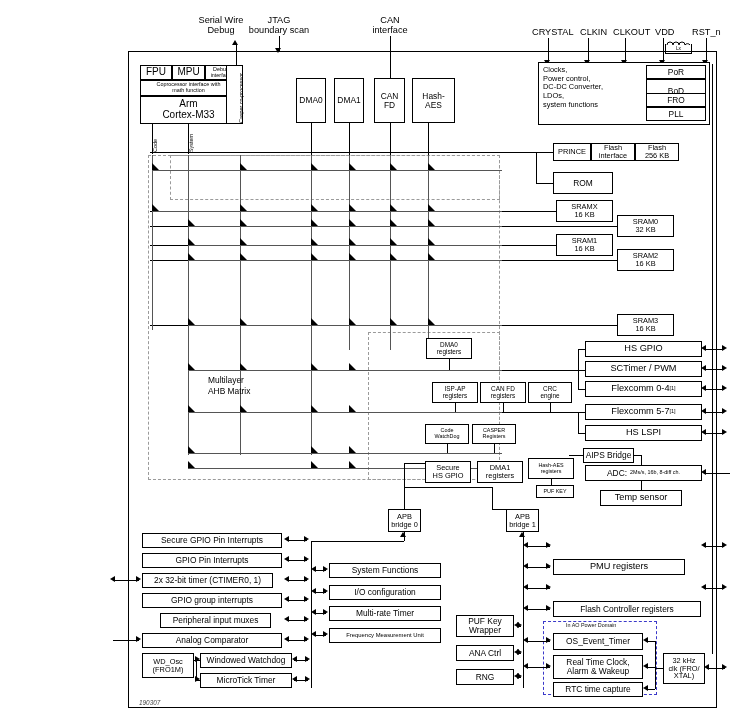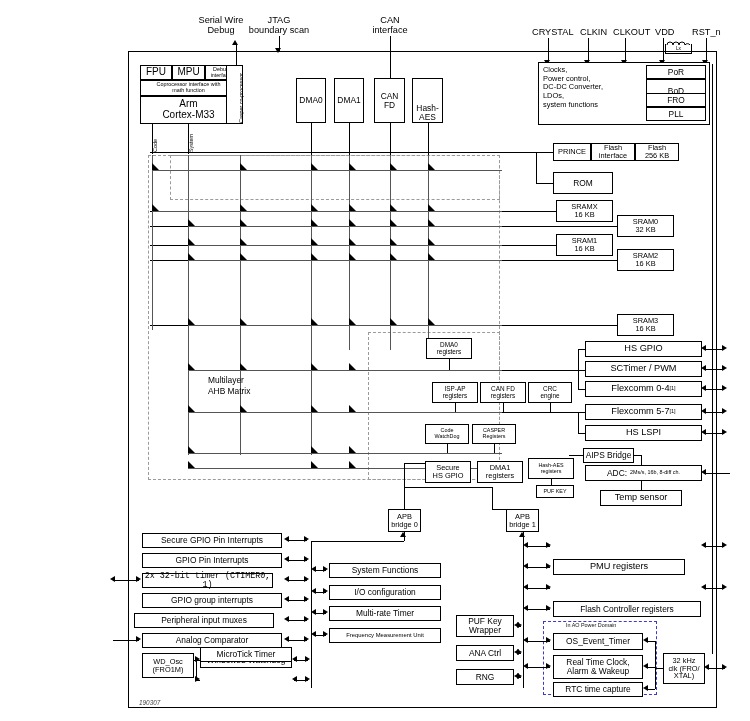--- a/index.html
+++ b/index.html
@@ -119,21 +119,21 @@
   <div class="box ctr fs8" style="left:296px;top:78px;width:30px;height:45px;">
       <span style="white-space:pre-line">DMA0</span>
     </div>
   <div class="box ctr fs8" style="left:334px;top:78px;width:30px;height:45px;">
       <span style="white-space:pre-line">DMA1</span>
     </div>
   <div class="box ctr fs8" style="left:374px;top:78px;width:31px;height:45px;flex-direction:column;">
       <span style="white-space:pre-line">CAN
 FD</span>
     </div>
-  <div class="box ctr fs8" style="left:412px;top:78px;width:31px;height:45px;flex-direction:column;justify-content:flex-end;">
+  <div class="box ctr fs8" style="left:412px;top:78px;width:43px;height:45px;flex-direction:column;">
       <span style="white-space:pre-line">Hash-
 AES</span>
     </div>
   <div class="v" style="left:311px;top:123px;height:32px;"></div>
   <div class="v" style="left:349px;top:123px;height:32px;"></div>
   <div class="v" style="left:390px;top:123px;height:32px;"></div>
   <div class="v" style="left:428px;top:123px;height:32px;"></div>
 
   <div class="box" style="left:538px;top:62px;width:172px;height:63px;"></div>
   <div class="t fs7" style="left:543px;top:66px;line-height:1.18;white-space:pre-line;">Clocks,
@@ -419,27 +419,27 @@
 
   <div class="v" style="left:523px;top:532px;height:156px;"></div>
   <div class="ar-u" style="left:519.4px;top:532px;"></div>
 
   <div class="box ctr fs8" style="left:142px;top:533px;width:140px;height:15px;">
       <span>Secure GPIO Pin Interrupts</span>
     </div>
   <div class="box ctr fs8" style="left:142px;top:553px;width:140px;height:15px;">
       <span>GPIO Pin Interrupts</span>
     </div>
-  <div class="box ctr fs8" style="left:142px;top:573px;width:131px;height:15px;font-family:Liberation Mono, monospace;">
+  <div class="box ctr fs8" style="left:142px;top:573px;width:131px;height:15px;">
       <span>2x 32-bit timer (CTIMER0, 1)</span>
     </div>
   <div class="box ctr fs8" style="left:142px;top:593px;width:140px;height:15px;">
       <span>GPIO group interrupts</span>
     </div>
-  <div class="box ctr fs8" style="left:134px;top:613px;width:140px;height:15px;">
+  <div class="box ctr fs8" style="left:160px;top:613px;width:111px;height:15px;">
       <span>Peripheral input muxes</span>
     </div>
   <div class="box ctr fs8" style="left:142px;top:633px;width:140px;height:15px;">
       <span>Analog Comparator</span>
     </div>
 
   <div class="h" style="left:287px;top:540px;width:20px;"></div>
   <div class="ar-l" style="left:284px;top:536.4px;"></div>
   <div class="ar-r" style="left:304px;top:536.4px;"></div>
   <div class="h" style="left:287px;top:560px;width:20px;"></div>
@@ -490,21 +490,21 @@
   <div class="ar-l" style="left:311px;top:631.4px;"></div>
   <div class="ar-r" style="left:323px;top:631.4px;"></div>
 
   <div class="box ctr fs7" style="left:142px;top:653px;width:52px;height:25px;flex-direction:column;">
       <span style="white-space:pre-line">WD_Osc
 (FRO1M)</span>
     </div>
   <div class="box ctr fs8" style="left:200px;top:653px;width:92px;height:15px;">
       <span>Windowed Watchdog</span>
     </div>
-  <div class="box ctr fs8" style="left:200px;top:647px;width:92px;height:15px;">
+  <div class="box ctr fs8" style="left:200px;top:673px;width:92px;height:15px;">
       <span>MicroTick Timer</span>
     </div>
   <div class="h" style="left:194px;top:660px;width:6px;"></div>
   <div class="v" style="left:196px;top:660px;height:20px;"></div>
   <div class="h" style="left:196px;top:680px;width:4px;"></div>
   <div class="ar-r" style="left:195px;top:656.4px;"></div>
   <div class="ar-r" style="left:195px;top:676.4px;"></div>
   <div class="h" style="left:294px;top:660px;width:14px;"></div>
   <div class="ar-l" style="left:292px;top:656.4px;"></div>
   <div class="ar-r" style="left:305px;top:656.4px;"></div>

